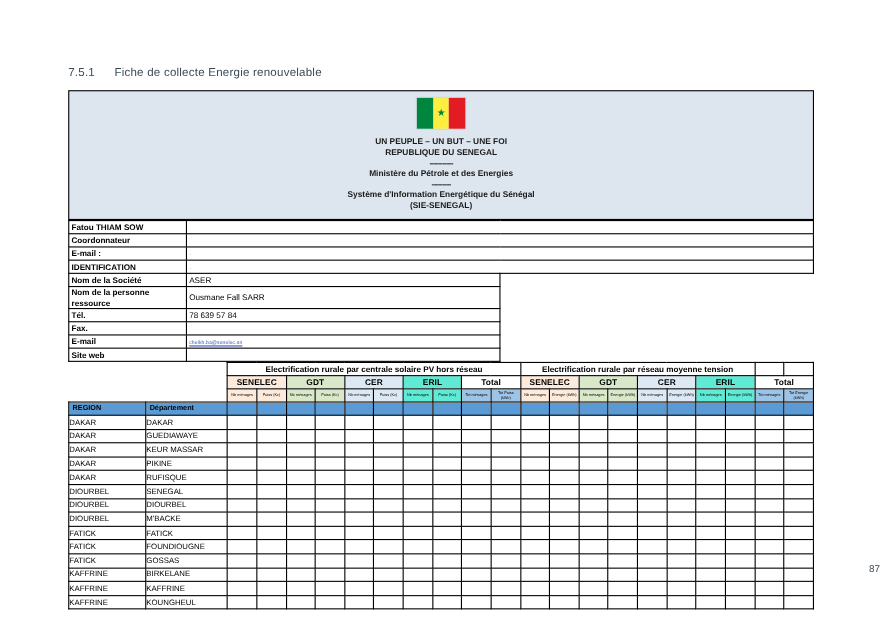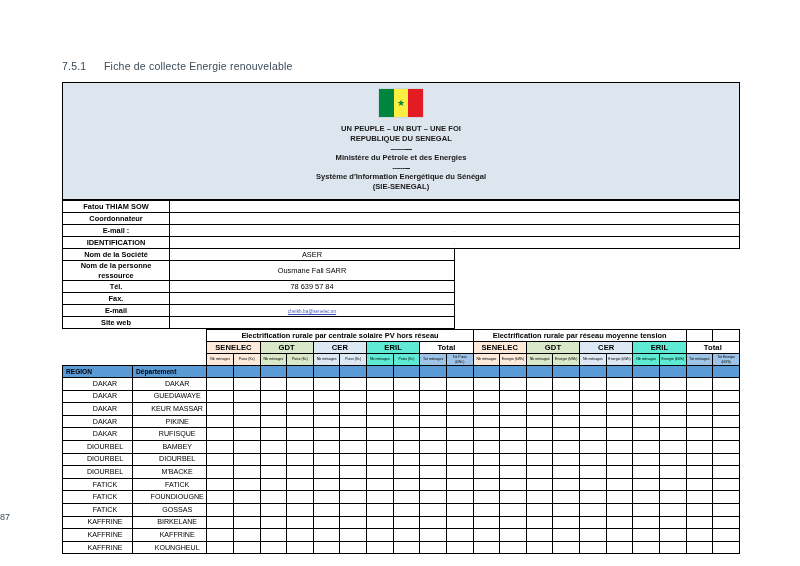--- a/index.html
+++ b/index.html
@@ -72,21 +72,21 @@
     font-size: 7.6px;
     font-weight: bold;
     line-height: 9px;
     letter-spacing: -0.6px;
     color: #1a1a1a;
   }
 
   
   table { border-collapse: collapse; table-layout: fixed; }
   td, th { padding: 0; }
-  .ident-table { width: 100%; text-align: center; }
+  .ident-table { width: 100%; }
   .ident-table td {
     border: 1px solid #000;
     font-size: 7.4px;
     height: 11px;
     padding: 0 2px;
     vertical-align: middle;
     background: #fff;
   }
   .ident-table td.lbl { width: 102px; font-weight: bold; white-space: nowrap; }
   .ident-table td.lbl2 { width: 102px; font-weight: bold; line-height: 9.5px; margin-left: 36px; }
@@ -135,43 +135,43 @@
   .grid .reg-head {
     background: #5b9bd5;
     color: #000;
     font-weight: bold;
     font-size: 6.6px;
     text-align: left;
     padding-left: 3px;
     height: 11px;
   }
   .grid .rowcell {
-    text-align: center;
-    padding-left: 15px;
+    text-align: left;
+    padding-left: 0;
     font-size: 7.1px;
     height: 11.6px;
     background: #fff;
   }
   .grid .datacell { background: #fff; height: 11.6px; }
 
   
   .c-senelec { background: #fdeada; }
   .c-gdt     { background: #d9e8c8; }
   .c-cer     { background: #dce9f5; }
   .c-eril    { background: #5eead4; }
   .c-total   { background: #ffffff; }
   .c-blue    { background: #9dc3e6; }
 
   
   .page-num {
     position: absolute;
     left: 0;
-    right: 16px;
+    right: 0;
     top: 512px;
-    text-align: left;
+    text-align: right;
     font-size: 9px;
     color: #3b4a57;
   }
 </style>
 </head>
 <body>
 
 <div class="section-heading">
   <span class="num">7.5.1</span><span>Fiche de collecte Energie renouvelable</span>
 </div>
@@ -447,21 +447,21 @@
           <td class="datacell"></td>
           <td class="datacell"></td>
           <td class="datacell"></td>
           <td class="datacell"></td>
           <td class="datacell"></td>
           <td class="datacell"></td>
           <td class="datacell"></td>
         </tr>
         <tr>
           <td class="rowcell">DIOURBEL</td>
-          <td class="rowcell">BAMBEY</td>
+          <td class="rowcell">SENEGAL</td>
           <td class="datacell"></td>
           <td class="datacell"></td>
           <td class="datacell"></td>
           <td class="datacell"></td>
           <td class="datacell"></td>
           <td class="datacell"></td>
           <td class="datacell"></td>
           <td class="datacell"></td>
           <td class="datacell"></td>
           <td class="datacell"></td>

